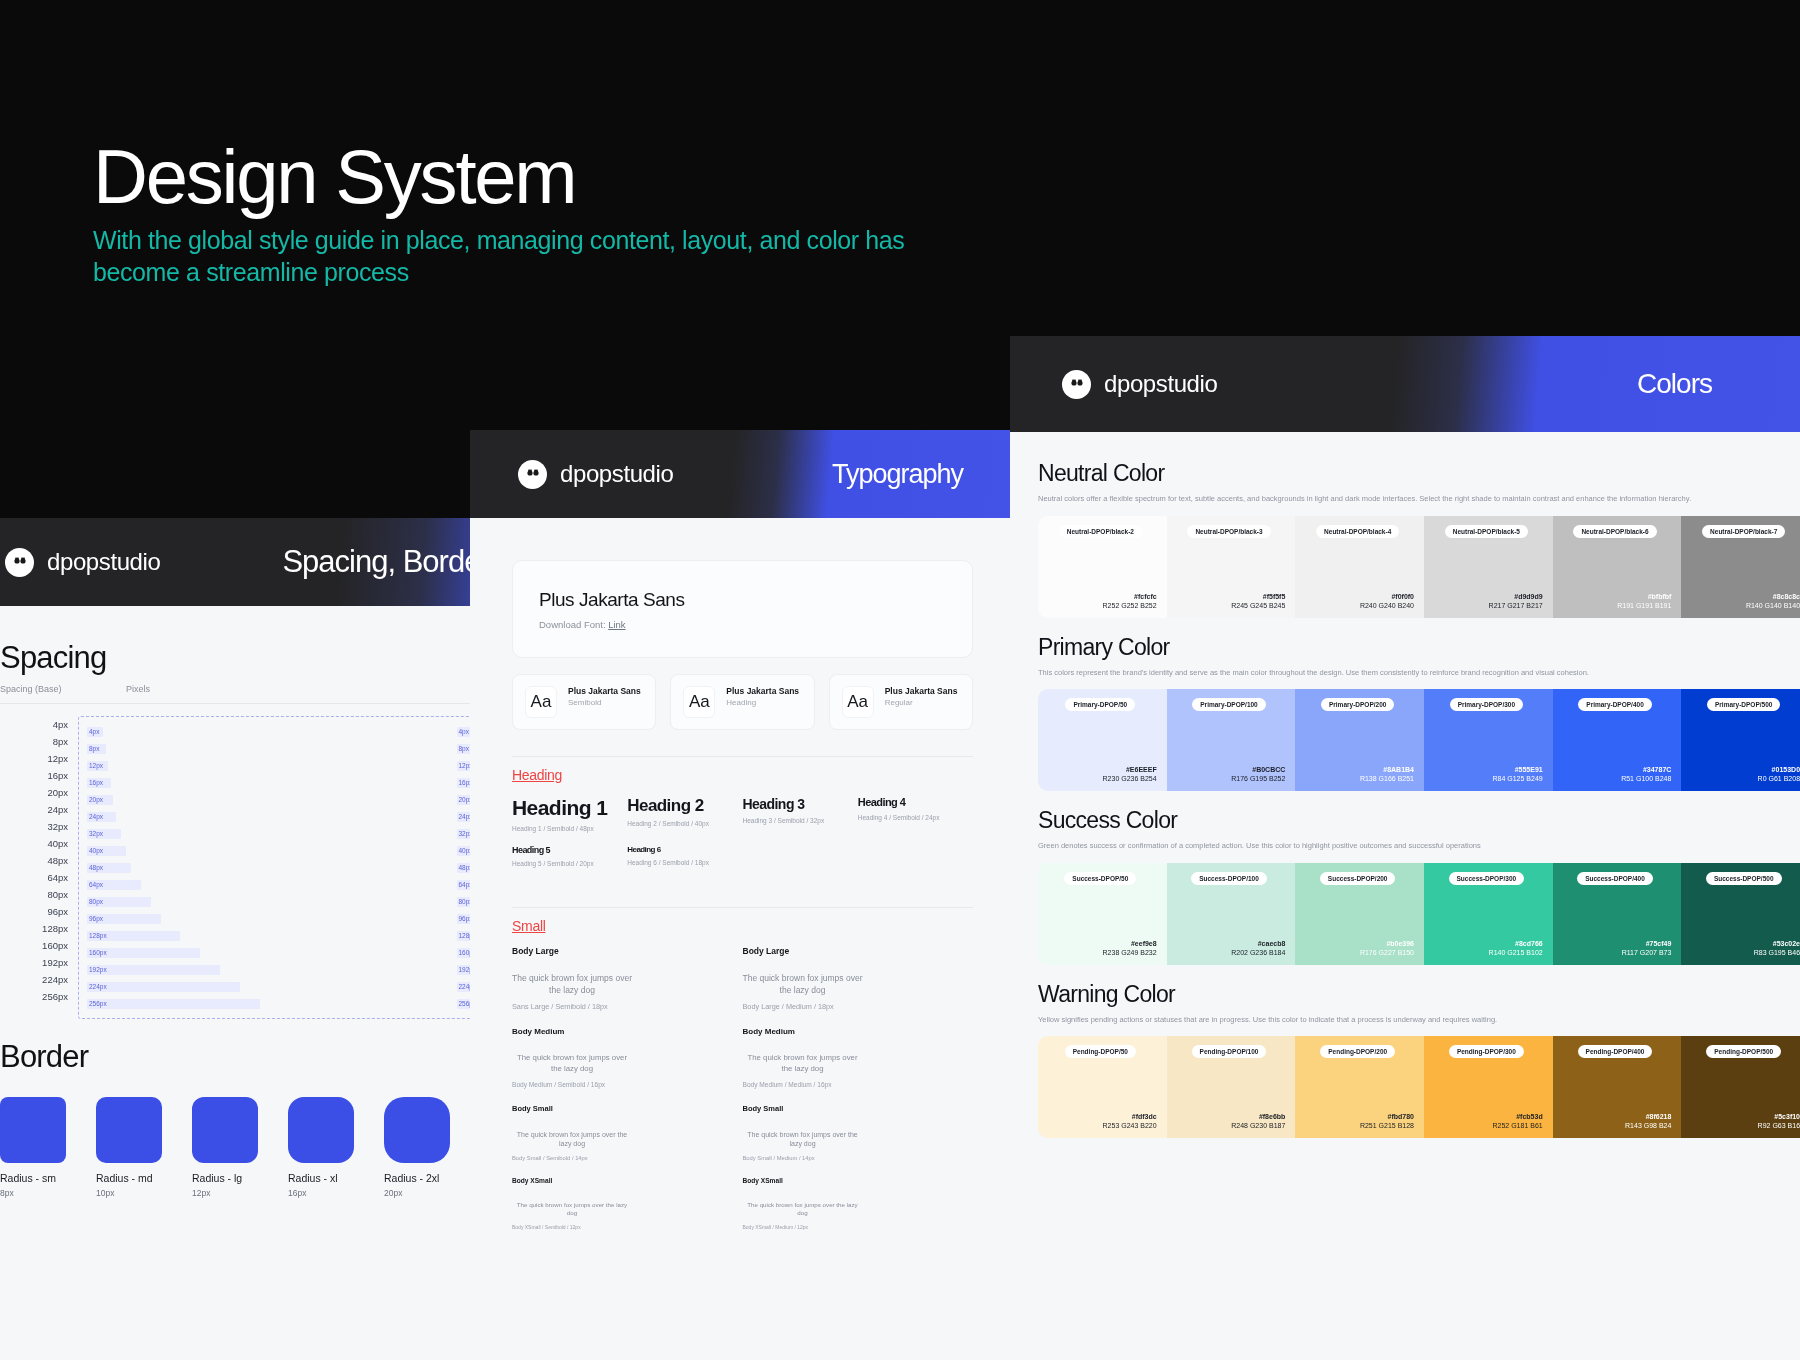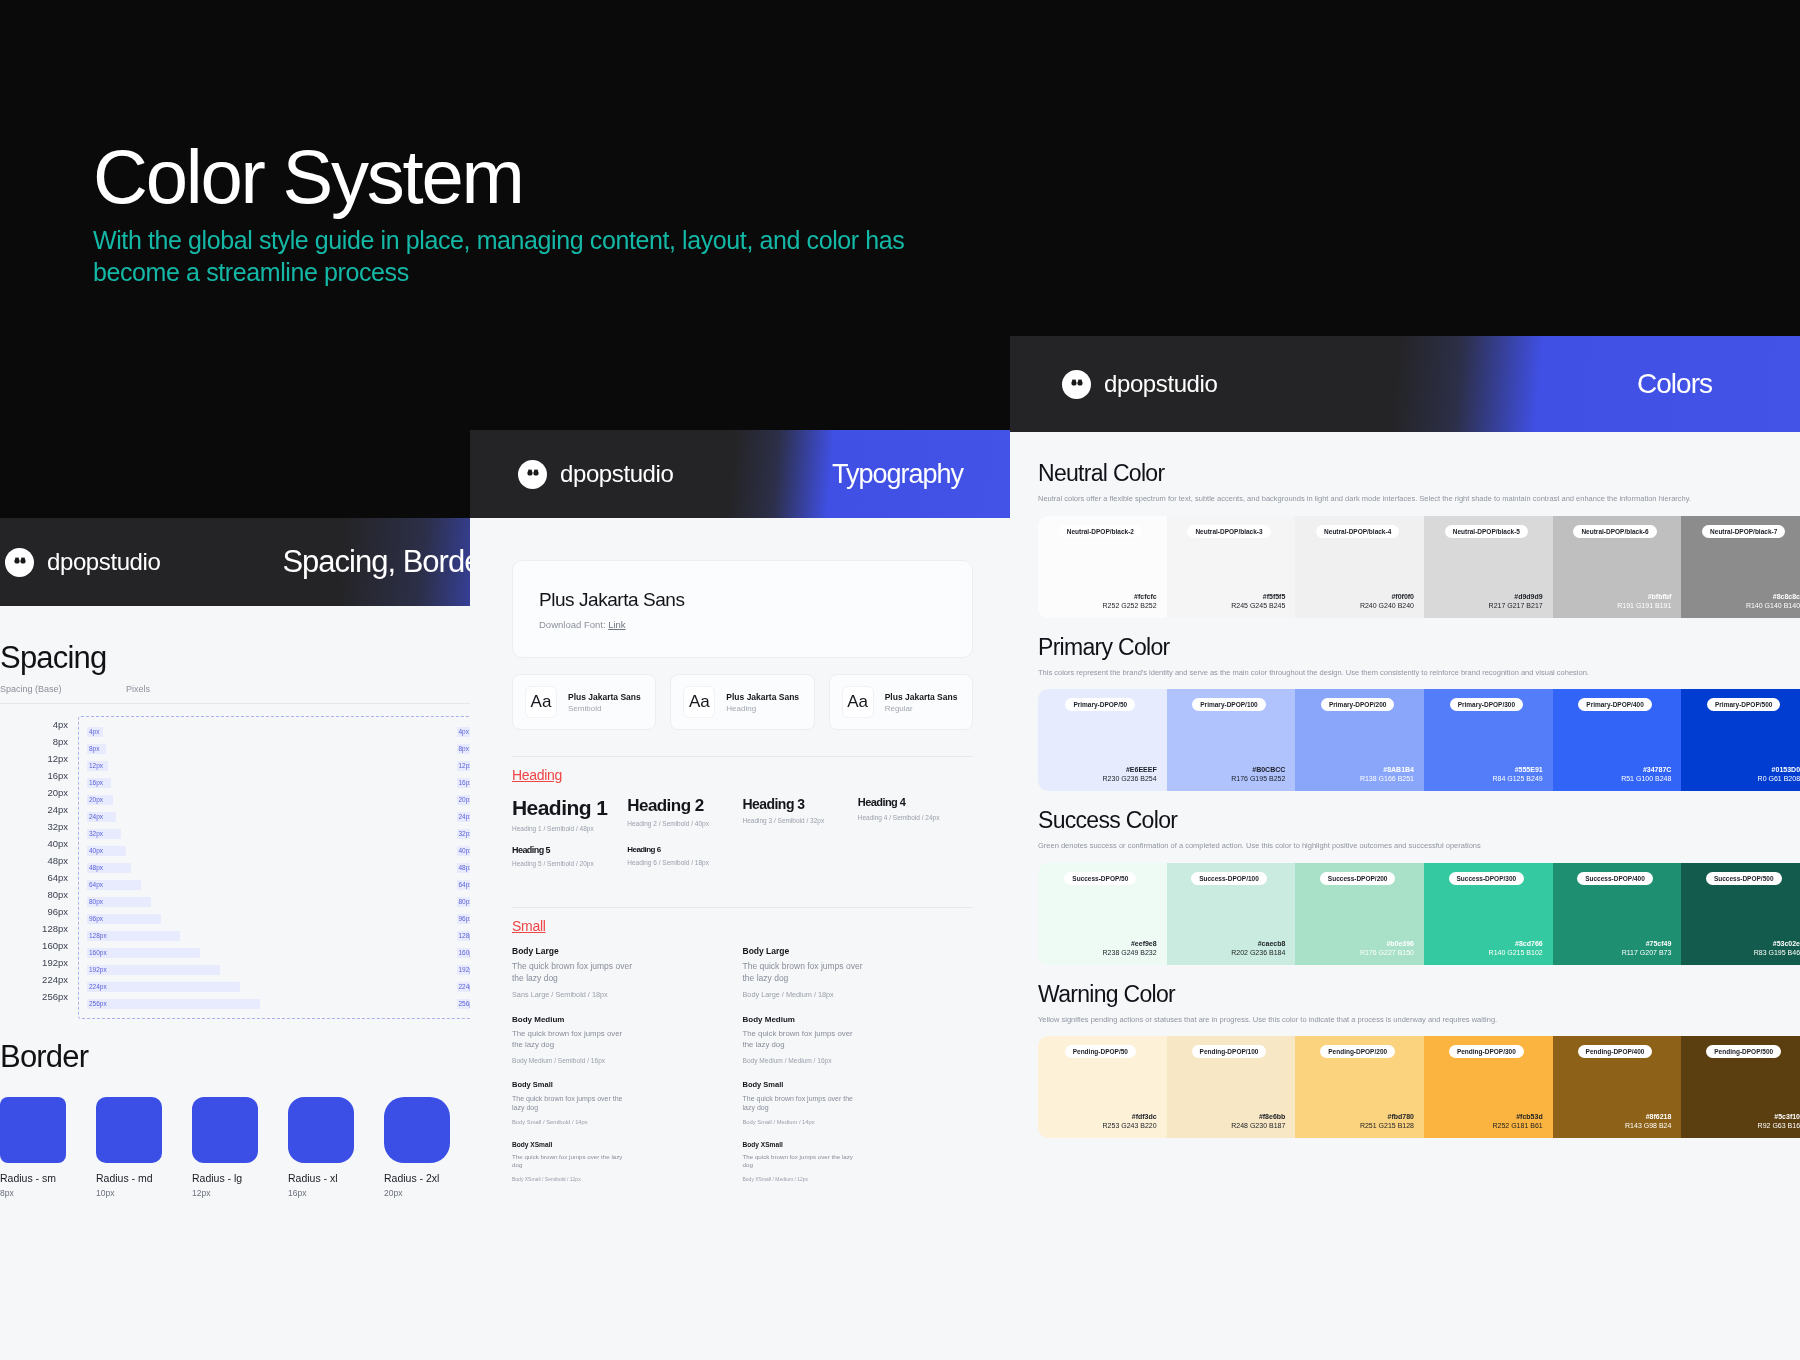--- a/index.html
+++ b/index.html
@@ -87,21 +87,21 @@
   .font-card {
     background: #fbfcfd; border: 1px solid #eceef2; border-radius: 10px;
     padding: 28px 26px; height: 98px;
   }
   .font-card-title { font-size: 19px; color: #13151a; letter-spacing: -0.45px; }
   .font-card-dl { margin-top: 8px; font-size: 9.5px; color: #8b919c; }
   .font-card-dl a { color: #6f7682; text-decoration: underline; }
   .weights { display: flex; gap: 14px; margin-top: 16px; }
   .weight-card {
     flex: 1; background: #fbfcfd; border: 1px solid #eceef2; border-radius: 8px;
-    padding: 11px 12px; display: flex; align-items: center; gap: 11px;
+    padding: 11px 12px; display: flex; gap: 11px;
   }
   .weight-aa {
     width: 32px; height: 32px; background: #ffffff; border-radius: 6px;
     border: 1px solid #f0f2f5;
     display: flex; align-items: center; justify-content: center;
     font-size: 17px; color: #16181d; font-weight: 400; flex: none;
   }
   .weight-name { font-size: 8.5px; color: #16181d; font-weight: 700; }
   .weight-style { font-size: 8px; color: #a0a6b0; margin-top: 2px; }
 
@@ -109,21 +109,21 @@
   .ty-sect { padding: 0 42px; }
   .ty-sect-h { font-size: 14px; color: #ef4444; margin-top: 10px; letter-spacing: -0.3px; text-decoration: underline;}
   .head-grid { display: flex; flex-wrap: wrap; margin-top: 14px; }
   .head-item { width: 25%; padding-right: 8px; margin-bottom: 14px; }
   .head-sample { color: #14161b; letter-spacing: -0.55px; line-height: 1.08; }
   .head-spec { font-size: 6.5px; color: #9aa0ab; margin-top: 5px; }
 
   .body-grid { display: flex; flex-wrap: wrap; margin-top: 12px; }
   .body-item { width: 50%; padding-right: 18px; margin-bottom: 16px; }
   .body-name { font-weight: 700; color: #14161b; }
-  .body-text { color: #878d99; margin-top: 5px; line-height: 1.36; }
+  .body-text { color: #878d99; margin-top: 17px; line-height: 1.36; text-align: center; }
   .body-spec { color: #9aa0ab; margin-top: 6px; }
 
   
   #panel-colors { left: 1010px; top: 336px; width: 800px; height: 1024px; }
   #panel-colors .panel-head { height: 96px; padding-left: 52px; }
   #panel-colors .panel-title { font-size: 28px; position: absolute; right: 98px; }
   .co-body { padding: 28px 0 0 28px; }
   .co-sect { margin-bottom: 16px; }
   .co-h { font-size: 23px; color: #101218; letter-spacing: -0.7px; }
   .co-desc { font-size: 7.5px; color: #9096a1; margin-top: 7px; line-height: 1.4; white-space: nowrap; overflow: hidden; }
@@ -145,21 +145,21 @@
 
   .dark-txt .sw-hex, .dark-txt .sw-rgb { color: #1b1e25; }
   .light-txt .sw-hex, .light-txt .sw-rgb { color: #ffffff; }
 </style>
 </head>
 <body>
 
 <div id="stage">
 
   <div class="hero">
-    <div class="hero-title">Color System</div>
+    <div class="hero-title">Design System</div>
     <div class="hero-sub">With the global style guide in place, managing content, layout, and color has become a streamline process</div>
   </div>
 
   <div class="panel" id="panel-spacing">
     <div class="panel-head">
       <div class="brand">
         <span class="brand-mark">
           <svg width="16" height="16" viewBox="0 0 16 16">
               <circle cx="5" cy="7" r="2.6" fill="#19191b"></circle>
               <circle cx="11" cy="7" r="2.6" fill="#19191b"></circle>

